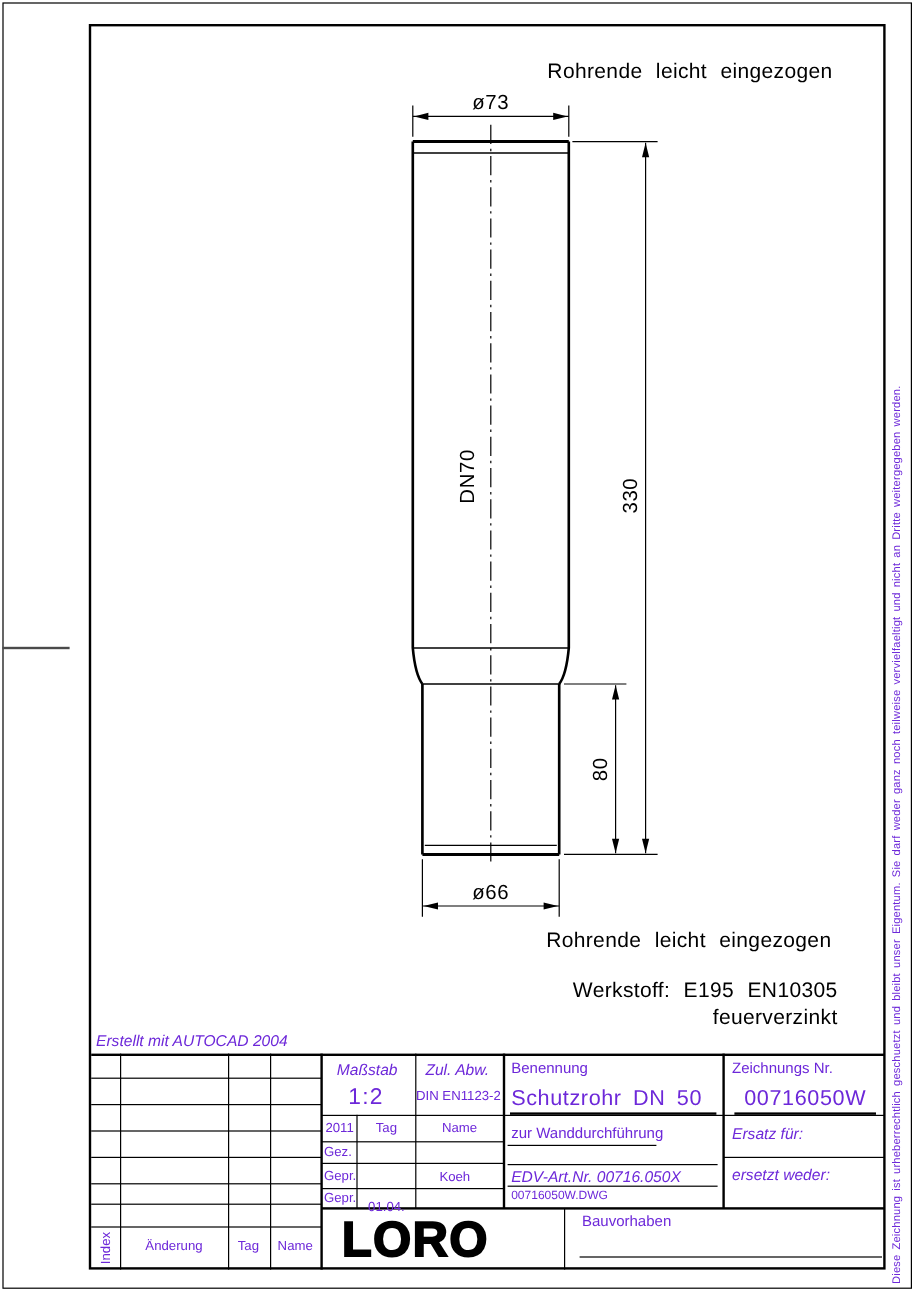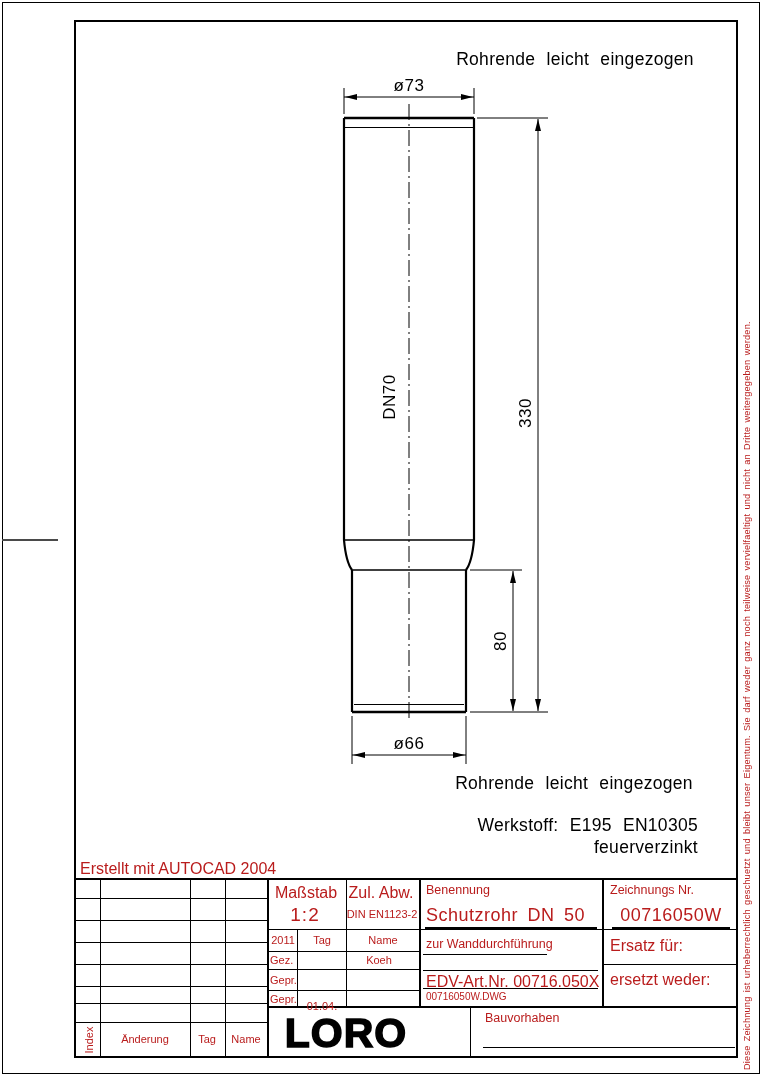--- a/index.html
+++ b/index.html
@@ -1,30 +1,30 @@
 <!DOCTYPE html>
 <html><head>
 <meta charset="utf-8">
 <style>
   html,body{margin:0;padding:0;background:#fff;}
   .page{position:relative;width:765px;height:1080px;background:#fff;overflow:hidden;
-        font-family:"Liberation Sans",sans-serif;color:#b91c1c;}
+        font-family:"Liberation Sans",sans-serif;color:#6d28d9;}
   .box{position:absolute;}
   .outer-border{left:2px;top:2px;width:756px;height:1070px;border:1.5px solid #000;}
   .inner-frame{left:74px;top:20px;width:660px;height:1034px;border:2px solid #000;}
   .fold-mark{left:2px;top:539px;width:56px;height:2px;background:#4a4a4a;}
   .h{position:absolute;background:#000;height:1px;}
   .h2{position:absolute;background:#000;height:2px;}
   .v{position:absolute;background:#000;width:1px;}
   .v2{position:absolute;background:#000;width:2px;}
   .txt{position:absolute;white-space:nowrap;line-height:1;}
   .ctr{transform:translateX(-50%);}
   .rot{transform:translate(-50%,-50%) rotate(-90deg);}
   .f10{font-size:10px;} .f11{font-size:11px;} .f12{font-size:12.5px;text-align:center;}
-  .f13{font-size:16px;} .f18{font-size:18px;letter-spacing:.5px;word-spacing:4px;}
+  .f13{font-size:13px;font-style:italic;} .f18{font-size:18px;letter-spacing:.5px;word-spacing:4px;}
   .f19{font-size:19px;}
   .copyright{position:absolute;left:742px;top:1070px;width:792px;font-size:9.2px;
              white-space:nowrap;transform:rotate(-90deg);transform-origin:0 0;
              letter-spacing:.2px;word-spacing:1.5px;}
   svg text{font-family:"Liberation Sans",sans-serif;fill:#000;}
   .dnote{font-size:17.5px;word-spacing:6px;letter-spacing:.3px;}
   .ddim{font-size:17px;letter-spacing:.5px;}
 </style>
 </head>
 <body>
@@ -128,21 +128,21 @@
   <span class="txt f13 ctr" style="left:306px;top:885px">Maßstab</span>
   <span class="txt f19 ctr" style="left:305px;top:905px;letter-spacing:1px">1:2</span>
   <span class="txt f13 ctr" style="left:381px;top:885px">Zul. Abw.</span>
   <span class="txt f11 ctr" style="left:382px;top:909px">DIN EN1123-2</span>
 
   <span class="txt f11 ctr" style="left:283px;top:935px">2011</span>
   <span class="txt f11 ctr" style="left:322px;top:935px">Tag</span>
   <span class="txt f11 ctr" style="left:383px;top:935px">Name</span>
   <span class="txt f11" style="left:270px;top:955px">Gez.</span>
   <span class="txt f11 ctr" style="left:322px;top:1001px">01.04.</span>
-  <span class="txt f11 ctr" style="left:379px;top:955px">Koeh</span>
+  <span class="txt f11 ctr" style="left:379px;top:976px">Koeh</span>
   <span class="txt f11" style="left:270px;top:975px">Gepr.</span>
   <span class="txt f11" style="left:270px;top:994px">Gepr.</span>
 
   <span class="txt f12" style="left:426px;top:884px">Benennung</span>
   <span class="txt f18" style="left:426px;top:906px">Schutzrohr DN 50</span>
   <span class="txt f12" style="left:426px;top:938px">zur Wanddurchführung</span>
   <span class="txt f13" style="left:426px;top:974px">EDV-Art.Nr. 00716.050X</span>
   <span class="txt f10" style="left:426px;top:992px">00716050W.DWG</span>
 
   <span class="txt f12" style="left:610px;top:884px">Zeichnungs Nr.</span>

